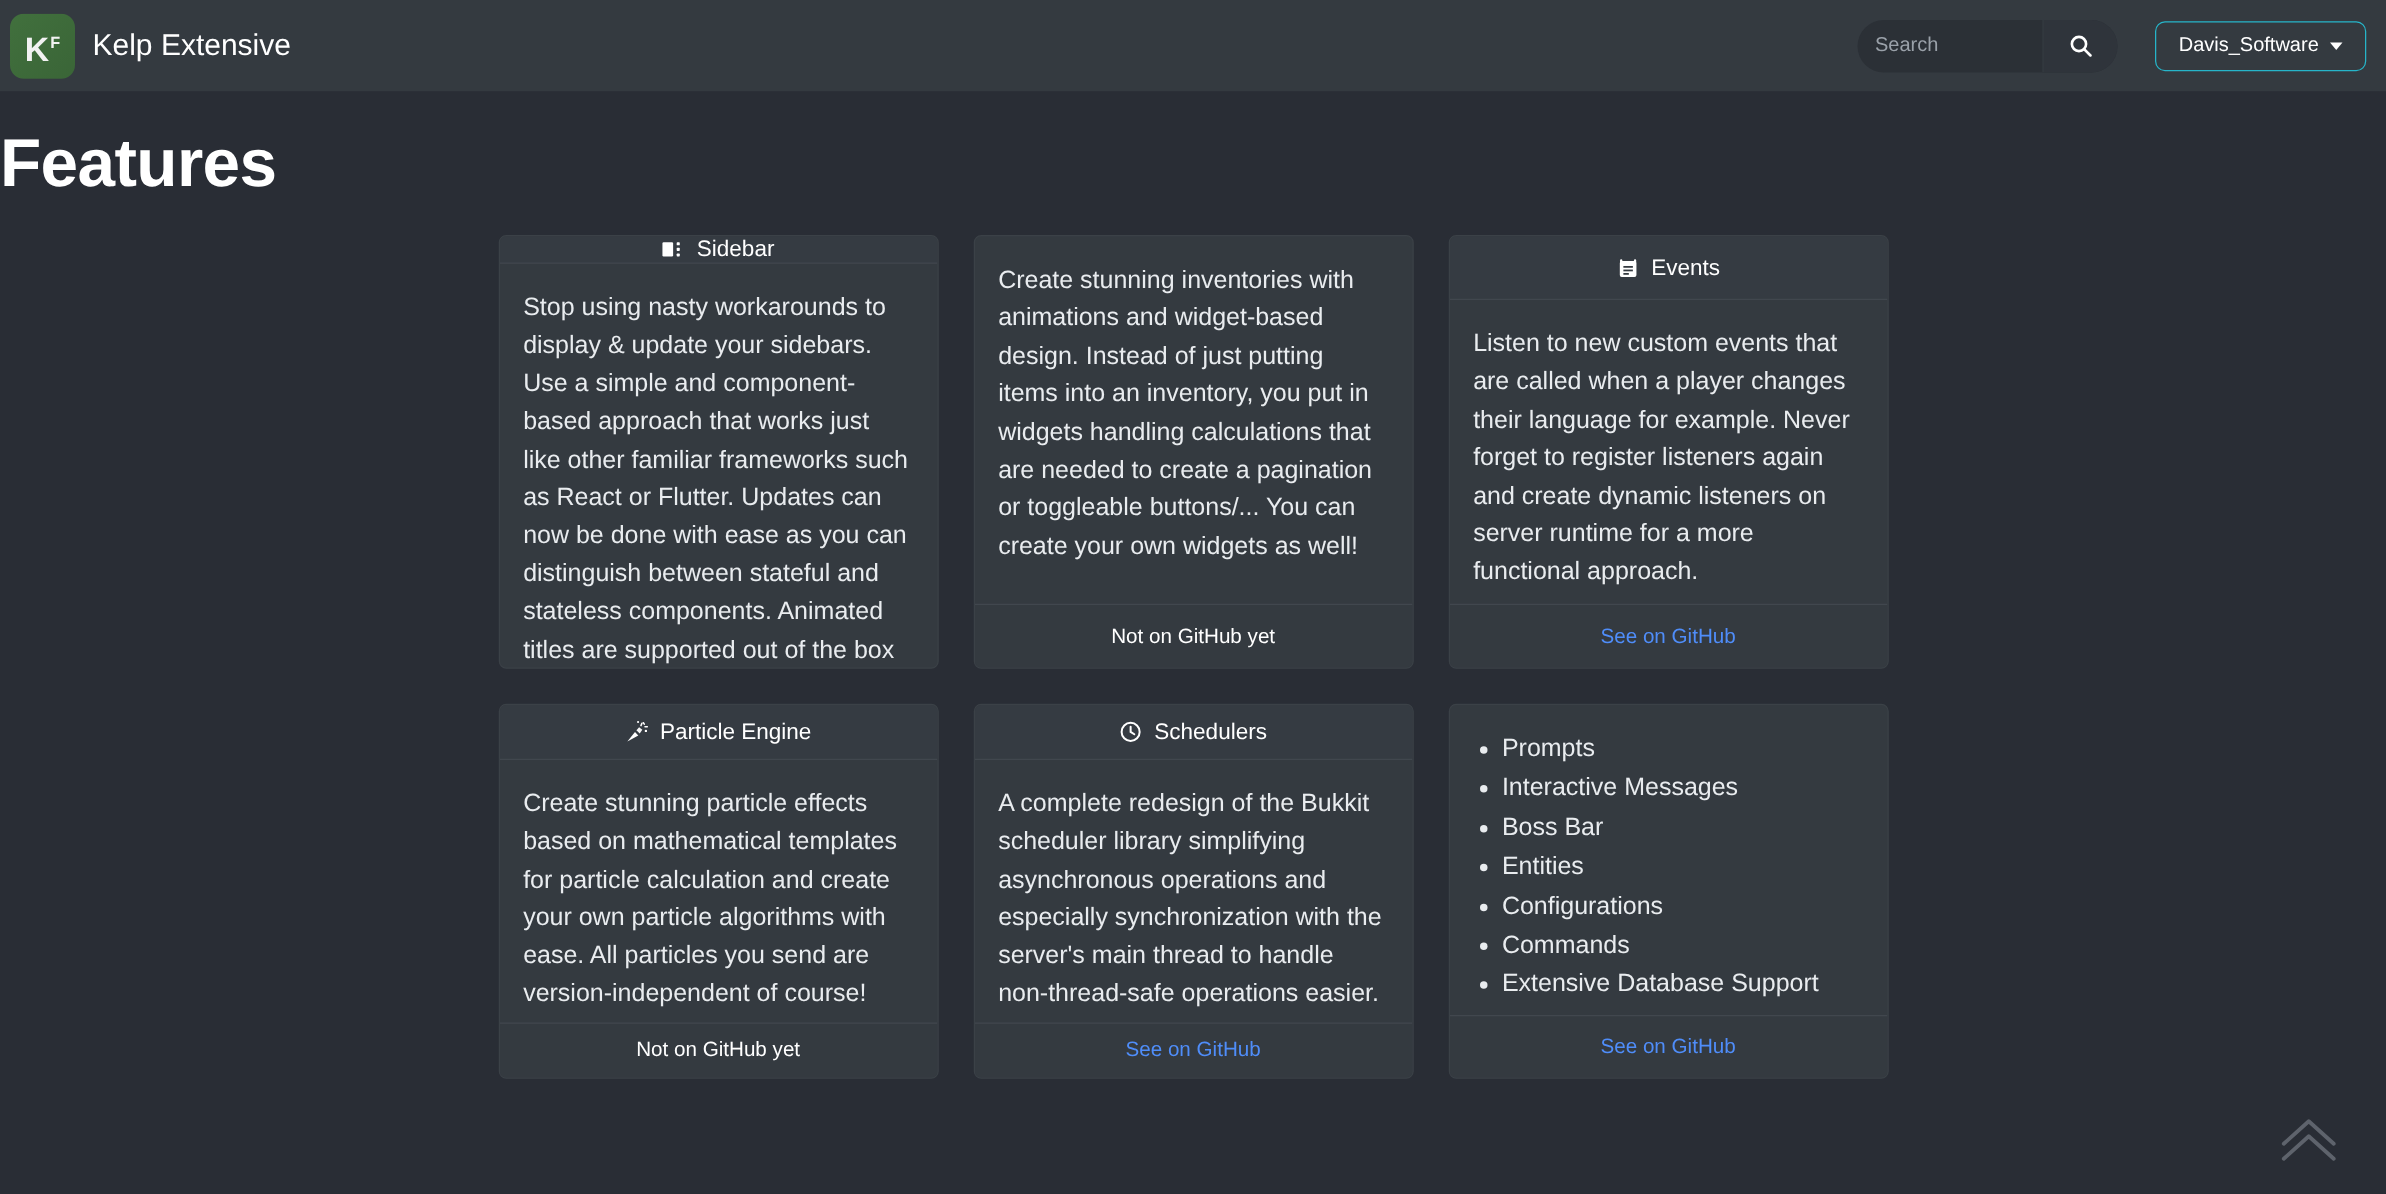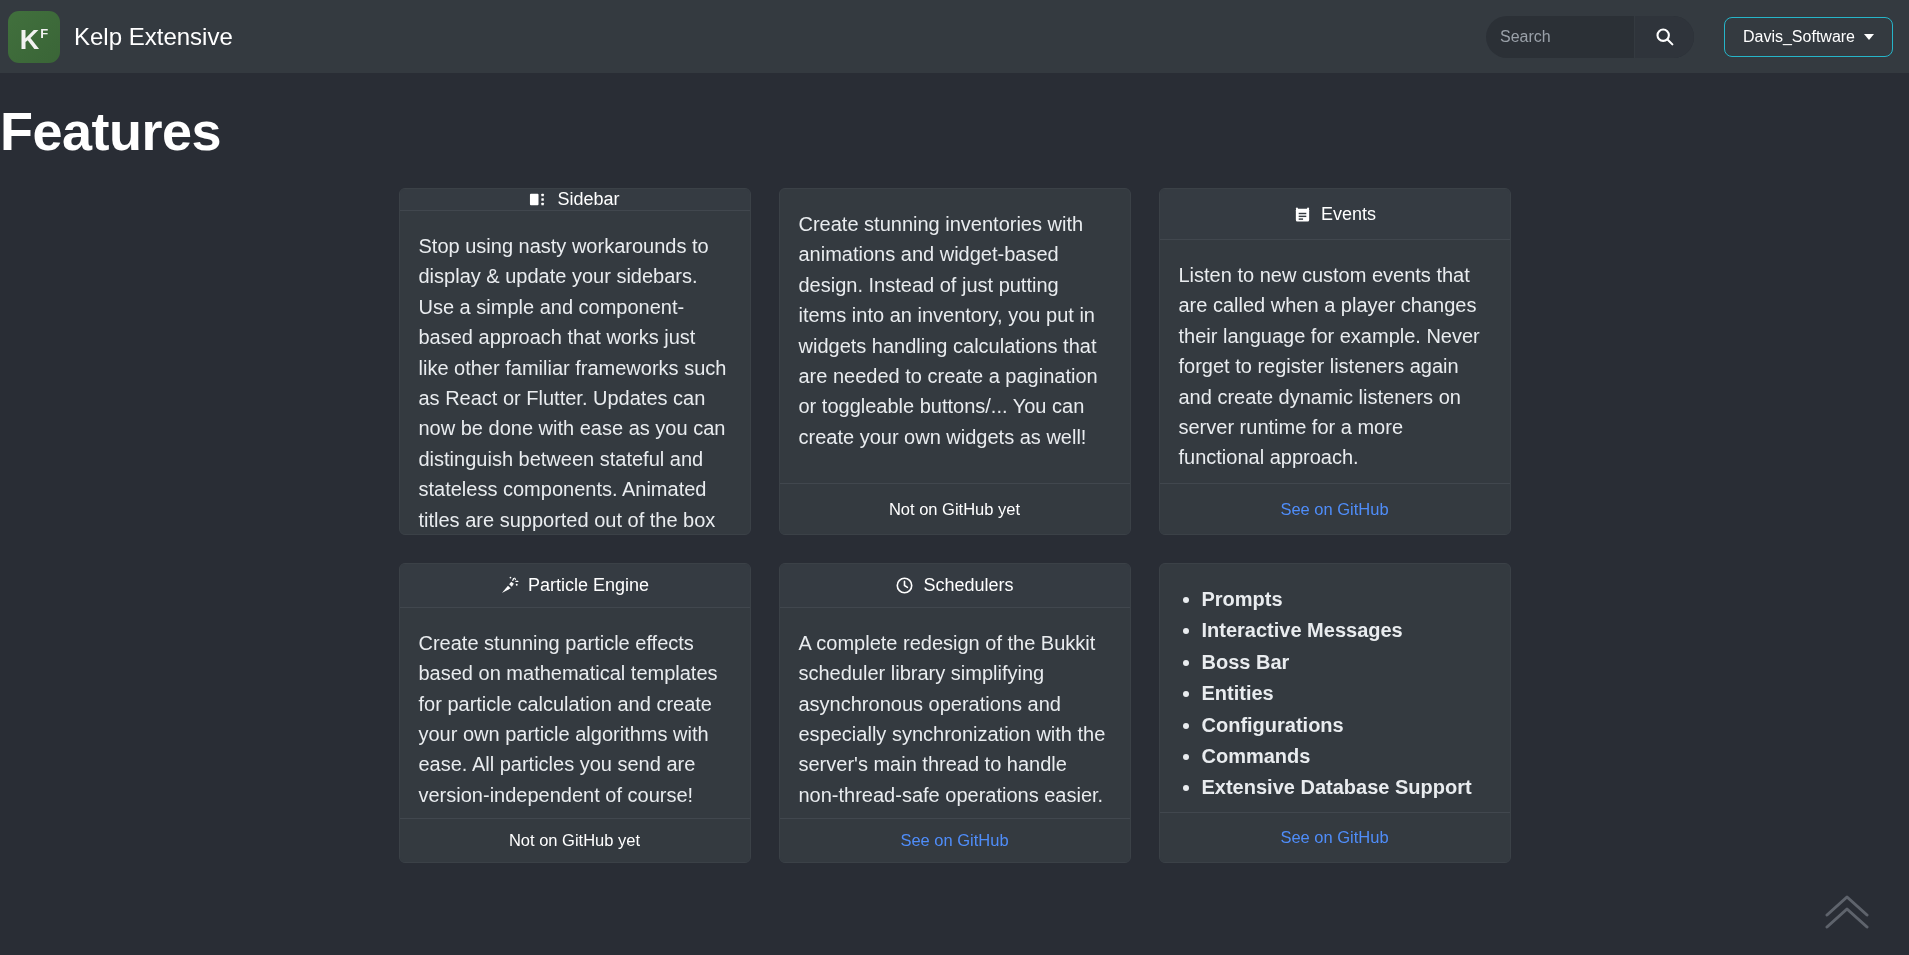--- a/index.html
+++ b/index.html
@@ -168,21 +168,20 @@
     flex: 1 1 auto;
     padding: 20px 19px 8px 19px;
     color: #e9ecef;
     font-size: 20px;
     line-height: 1.52;
   }
   .card-body p { margin: 0; }
   .card-body ul {
     margin: 0;
     padding-left: 23px;
-    font-weight: bold;
   }
   .card-body li { margin: 0 0 1px 0; }
   .card-foot {
     height: 51px;
     border-top: 1px solid #41474e;
     display: flex;
     align-items: center;
     justify-content: center;
     font-size: 16.5px;
     background: #343a40;

